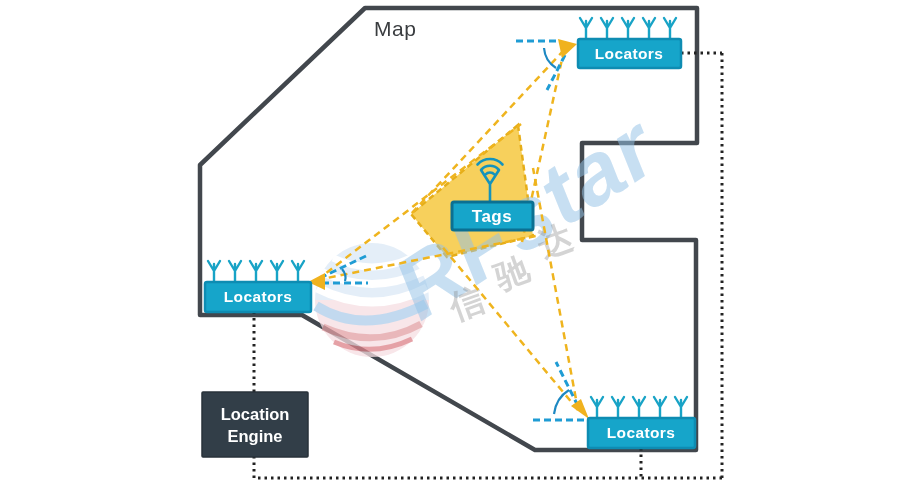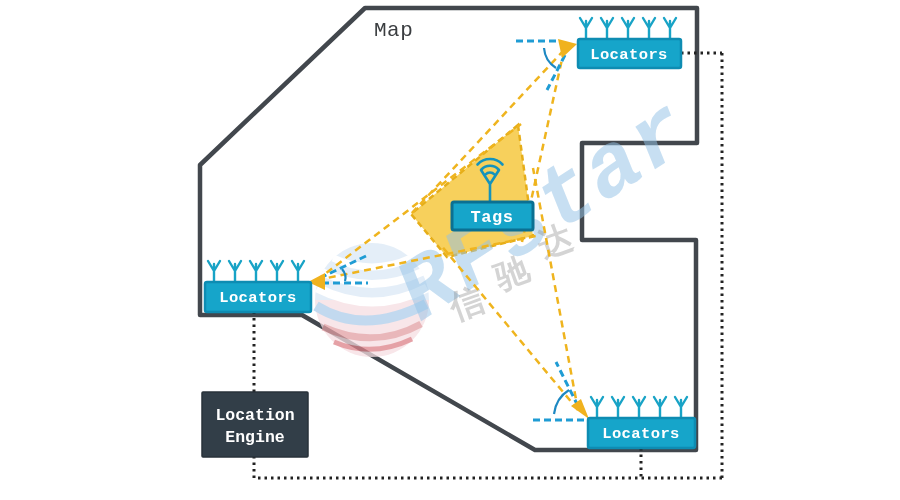--- a/index.html
+++ b/index.html
@@ -1,17 +1,17 @@
 <!DOCTYPE html>
 <html><head>
 <meta charset="utf-8">
 <style>
   html,body{margin:0;padding:0;background:#fff;}
   .stage{position:relative;width:900px;height:500px;background:#ffffff;overflow:hidden;
-         font-family:Liberation Mono, monospace;}
+         font-family:Liberation Sans, sans-serif;}
   svg{position:absolute;left:0;top:0;}
   .map-line{fill:none;stroke:#42474d;stroke-width:4.5;stroke-linejoin:round;}
   .map-label{font-size:21px;fill:#3a3d40;letter-spacing:0.5px;}
   .zone{fill:#f6c945;fill-opacity:0.88;stroke:#e6ae19;stroke-width:2.5;stroke-dasharray:6 4;}
   .ray{fill:none;stroke:#efb41e;stroke-width:2.5;stroke-dasharray:7 5;}
   .bluedash{fill:none;stroke:#1f9cd4;stroke-width:3;stroke-dasharray:7 4;stroke-linecap:butt;}
   .arc{fill:none;stroke:#1d88c2;stroke-width:2.2;}
   .arrow{fill:#f0b21e;}
   .dotted{fill:none;stroke:#222222;stroke-width:3;stroke-dasharray:2.5 4;}
   .cyanbox{fill:#16a5ca;stroke:#0e8cb2;stroke-width:2.5;}

